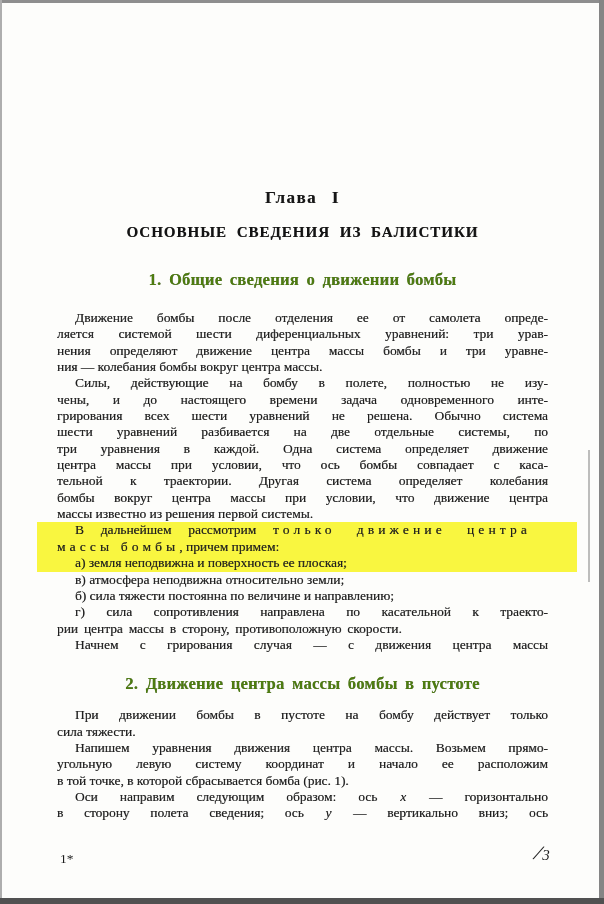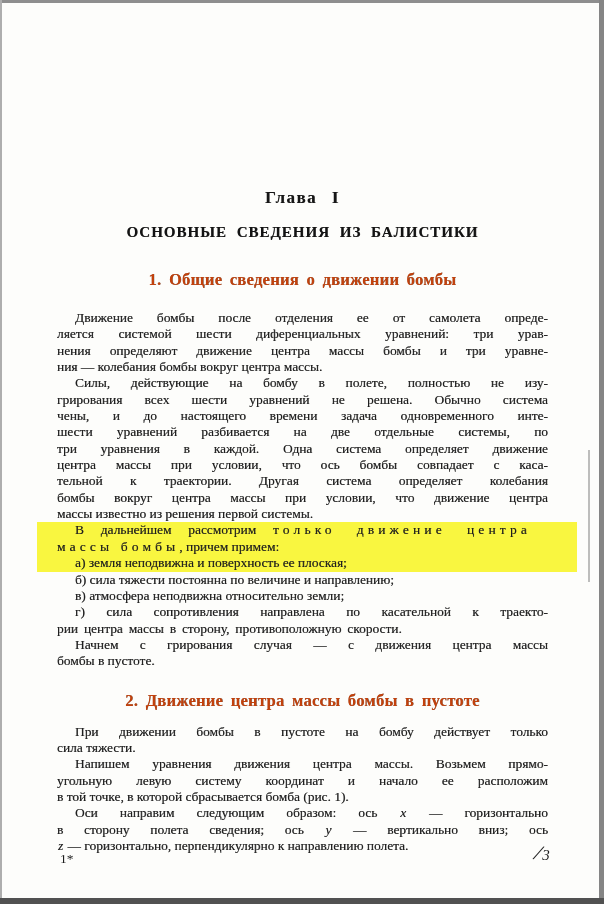--- a/index.html
+++ b/index.html
@@ -26,21 +26,21 @@
     line-height:20px;margin-bottom:13px;color:#161616;
   }
   .heading1{
     font-size:15px;font-weight:700;text-align:center;
     letter-spacing:1px;word-spacing:5px;line-height:22px;
     margin-bottom:27px;color:#131313;
   }
   .heading2{
     font-size:16.5px;font-weight:700;text-align:center;
     letter-spacing:0.3px;word-spacing:3px;line-height:20px;
-    margin-bottom:20px;color:#c2410c;
+    margin-bottom:20px;color:#4d7c0f;
   }
   .para + .heading2{margin-top:21px;margin-bottom:13px;}
   .para{font-size:13.4px;margin:0;}
   .line{height:16.35px;line-height:16.35px;}
   .line.j{text-align:justify;text-align-last:justify;}
   .line.ind{text-indent:18px;}
   .line.w{word-spacing:2.5px;}
   .line.hl{
     background:var(--hl,#f9f640);
     margin-left:-20px;margin-right:-29px;
@@ -68,56 +68,54 @@
       <div class="heading1">ОСНОВНЫЕ СВЕДЕНИЯ ИЗ БАЛИСТИКИ</div>
       <div class="heading2">1. Общие сведения о движении бомбы</div>
       <div class="para">
         <div class="line j ind"><span>Движение бомбы после отделения ее от самолета опреде-</span></div>
         <div class="line j"><span>ляется системой шести диференциальных уравнений: три урав-</span></div>
         <div class="line j"><span>нения определяют движение центра массы бомбы и три уравне-</span></div>
         <div class="line"><span>ния — колебания бомбы вокруг центра массы.</span></div>
       </div>
       <div class="para">
         <div class="line j ind"><span>Силы, действующие на бомбу в полете, полностью не изу-</span></div>
+        <div class="line j"><span>чены, и до настоящего времени задача одновременного инте-</span></div>
         <div class="line j"><span>грирования всех шести уравнений не решена. Обычно система</span></div>
-        <div class="line j"><span>чены, и до настоящего времени задача одновременного инте-</span></div>
         <div class="line j"><span>шести уравнений разбивается на две отдельные системы, по</span></div>
         <div class="line j"><span>три уравнения в каждой. Одна система определяет движение</span></div>
         <div class="line j"><span>центра массы при условии, что ось бомбы совпадает с каса-</span></div>
         <div class="line j"><span>тельной к траектории. Другая система определяет колебания</span></div>
         <div class="line j"><span>бомбы вокруг центра массы при условии, что движение центра</span></div>
         <div class="line"><span>массы известно из решения первой системы.</span></div>
       </div>
       <div class="para">
         <div class="line j ind hl"><span>В дальнейшем рассмотрим </span><span class="sp">только движение центра</span></div>
         <div class="line hl"><span class="sp">массы бомбы</span><span>, причем примем:</span></div>
         <div class="line ind hl"><span>а) земля неподвижна и поверхность ее плоская;</span></div>
       </div>
       <div class="para">
+        <div class="line ind"><span>в) атмосфера неподвижна относительно земли;</span></div>
         <div class="line ind"><span>б) сила тяжести постоянна по величине и направлению;</span></div>
-        <div class="line ind"><span>в) атмосфера неподвижна относительно земли;</span></div>
         <div class="line j ind"><span>г) сила сопротивления направлена по касательной к траекто-</span></div>
         <div class="line w"><span>рии центра массы в сторону, противоположную скорости.</span></div>
       </div>
       <div class="para">
         <div class="line j ind"><span>Начнем с грирования случая — с движения центра массы</span></div>
-        <div class="line"><span>бомбы в пустоте.</span></div>
       </div>
       <div class="heading2">2. Движение центра массы бомбы в пустоте</div>
       <div class="para">
         <div class="line j ind"><span>При движении бомбы в пустоте на бомбу действует только</span></div>
         <div class="line"><span>сила тяжести.</span></div>
       </div>
       <div class="para">
         <div class="line j ind"><span>Напишем уравнения движения центра массы. Возьмем прямо-</span></div>
         <div class="line j"><span>угольную левую систему координат и начало ее расположим</span></div>
         <div class="line"><span>в той точке, в которой сбрасывается бомба (рис. 1).</span></div>
       </div>
       <div class="para">
         <div class="line j ind"><span>Оси направим следующим образом: ось </span><span class="var">x</span><span> — горизонтально</span></div>
         <div class="line j"><span>в сторону полета сведения; ось </span><span class="var">y</span><span> — вертикально вниз; ось</span></div>
-        <div class="line"><span class="var">z</span><span> — горизонтально, перпендикулярно к направлению полета.</span></div>
       </div>
     </div>
 
   <div class="sig">1*</div>
   <div class="pgnum"><span class="slash">/</span><span>3</span></div>
 </div>
 
 </body></html>

